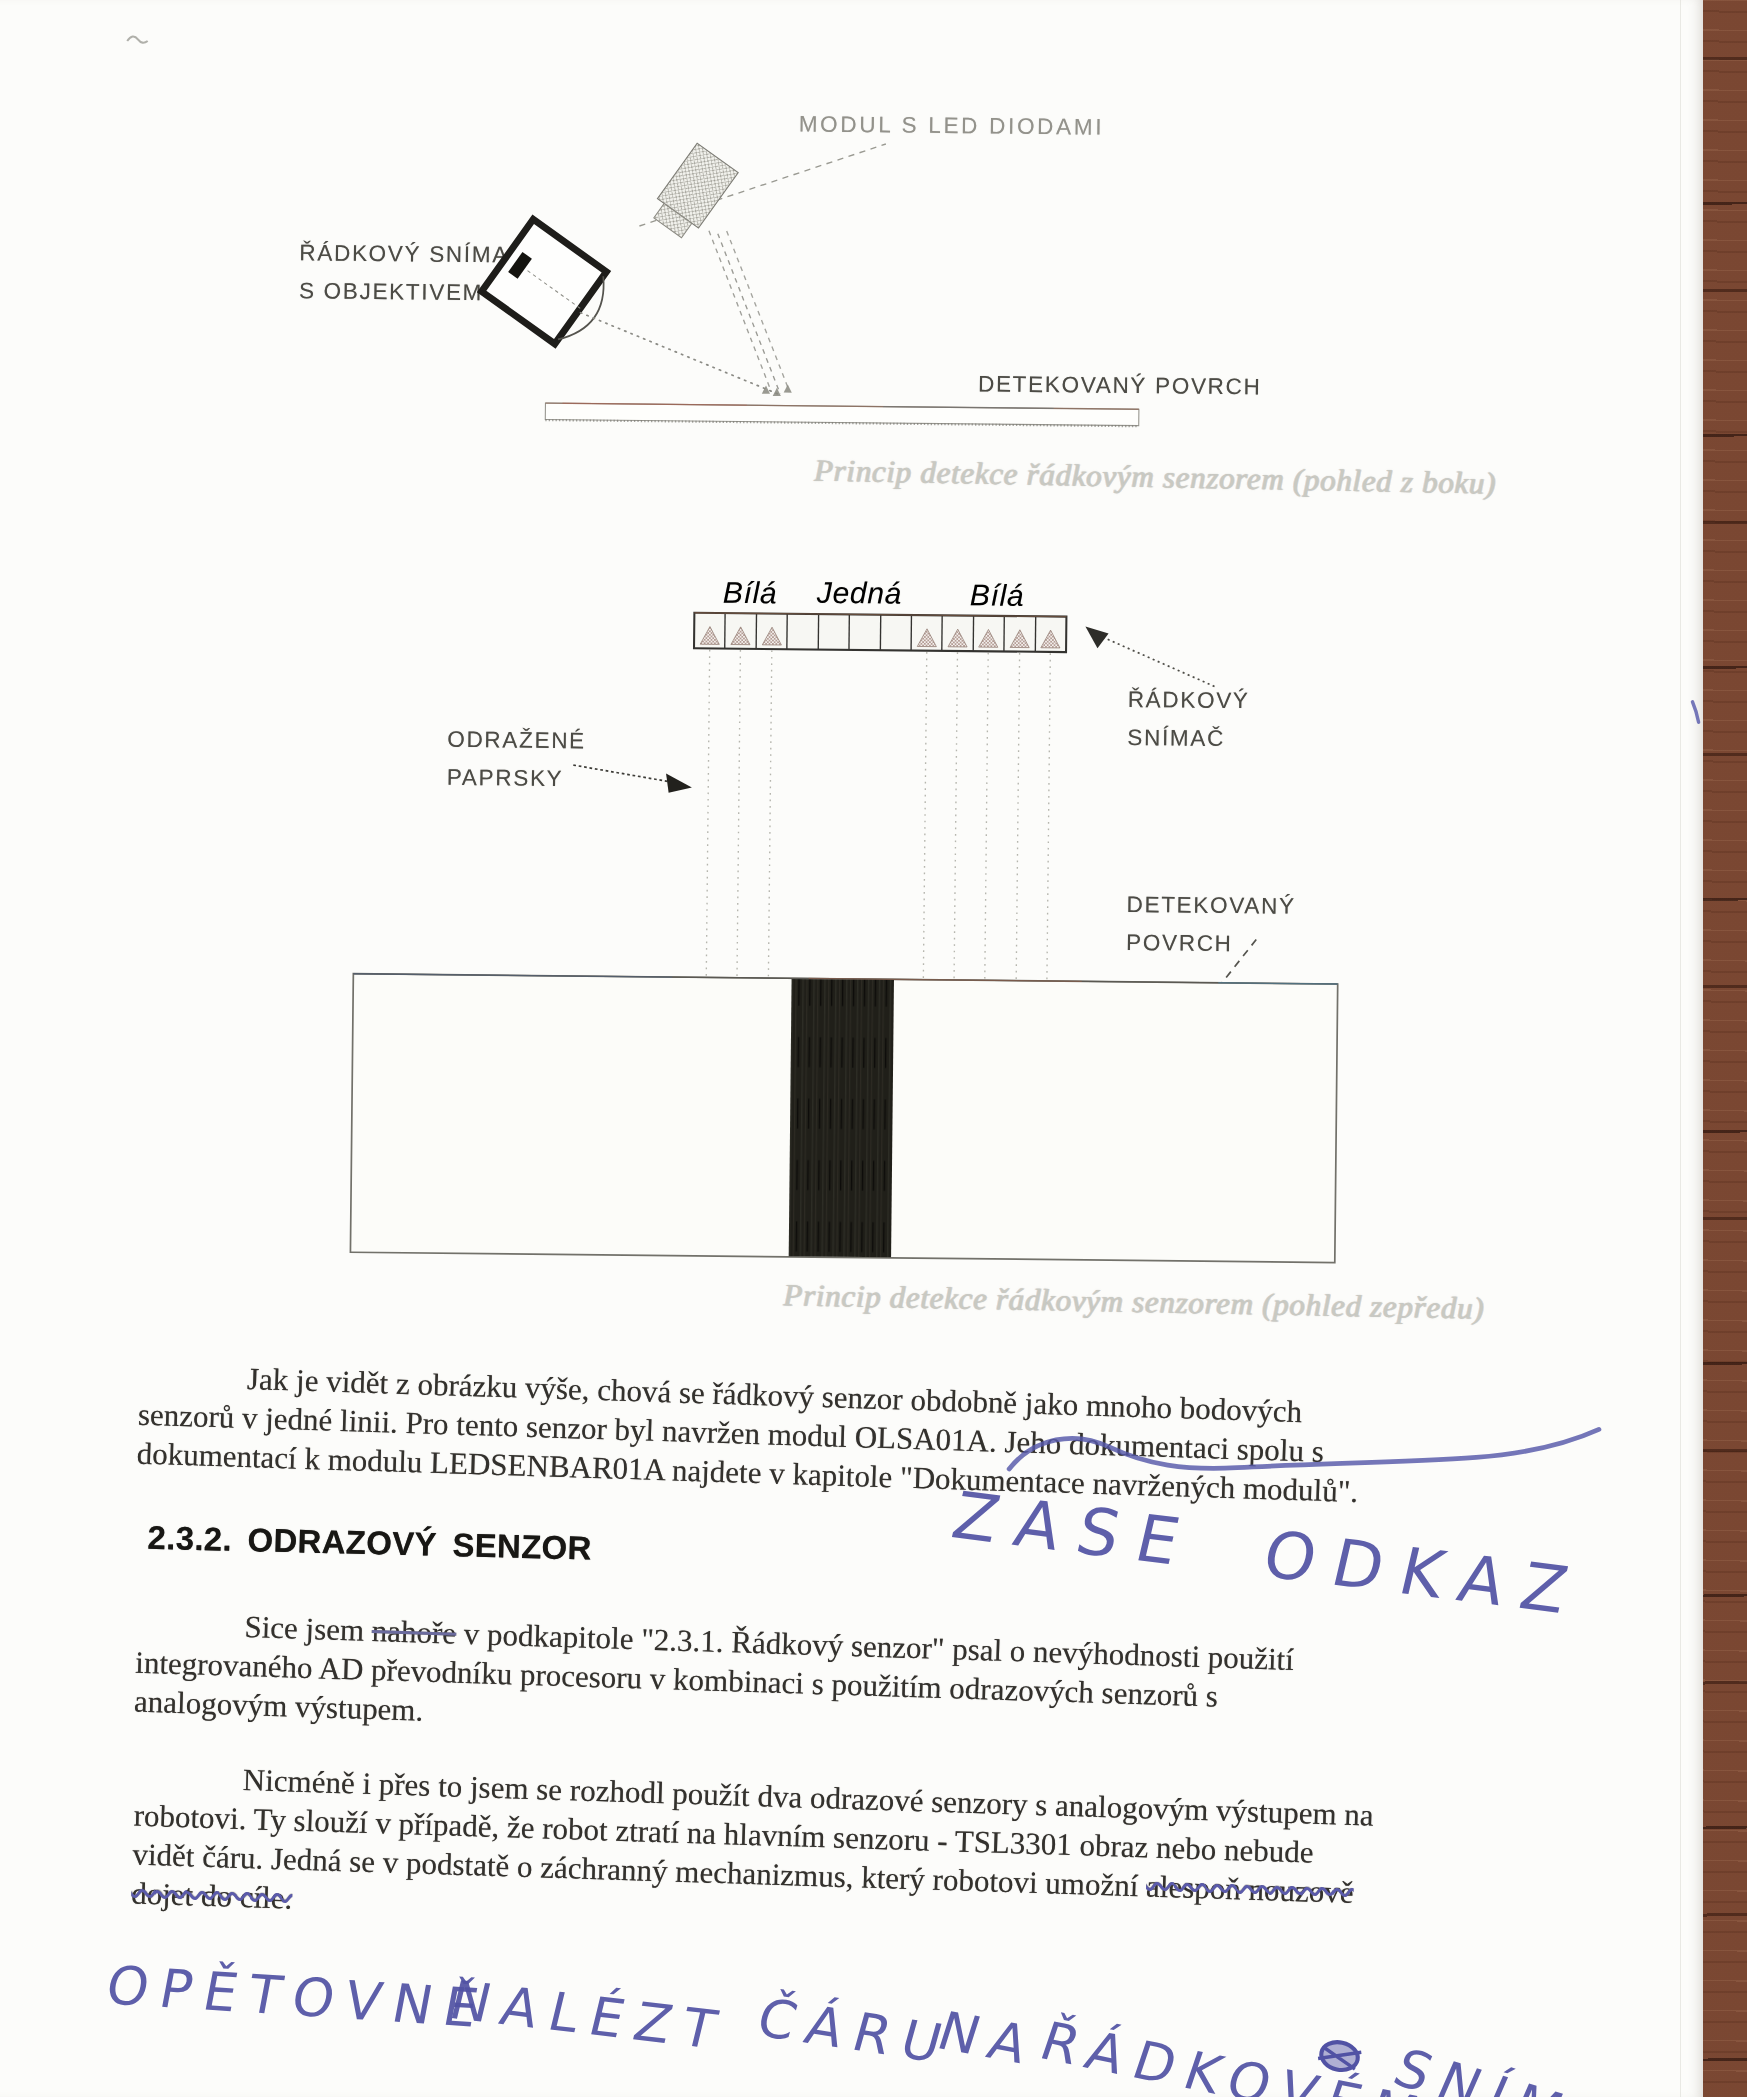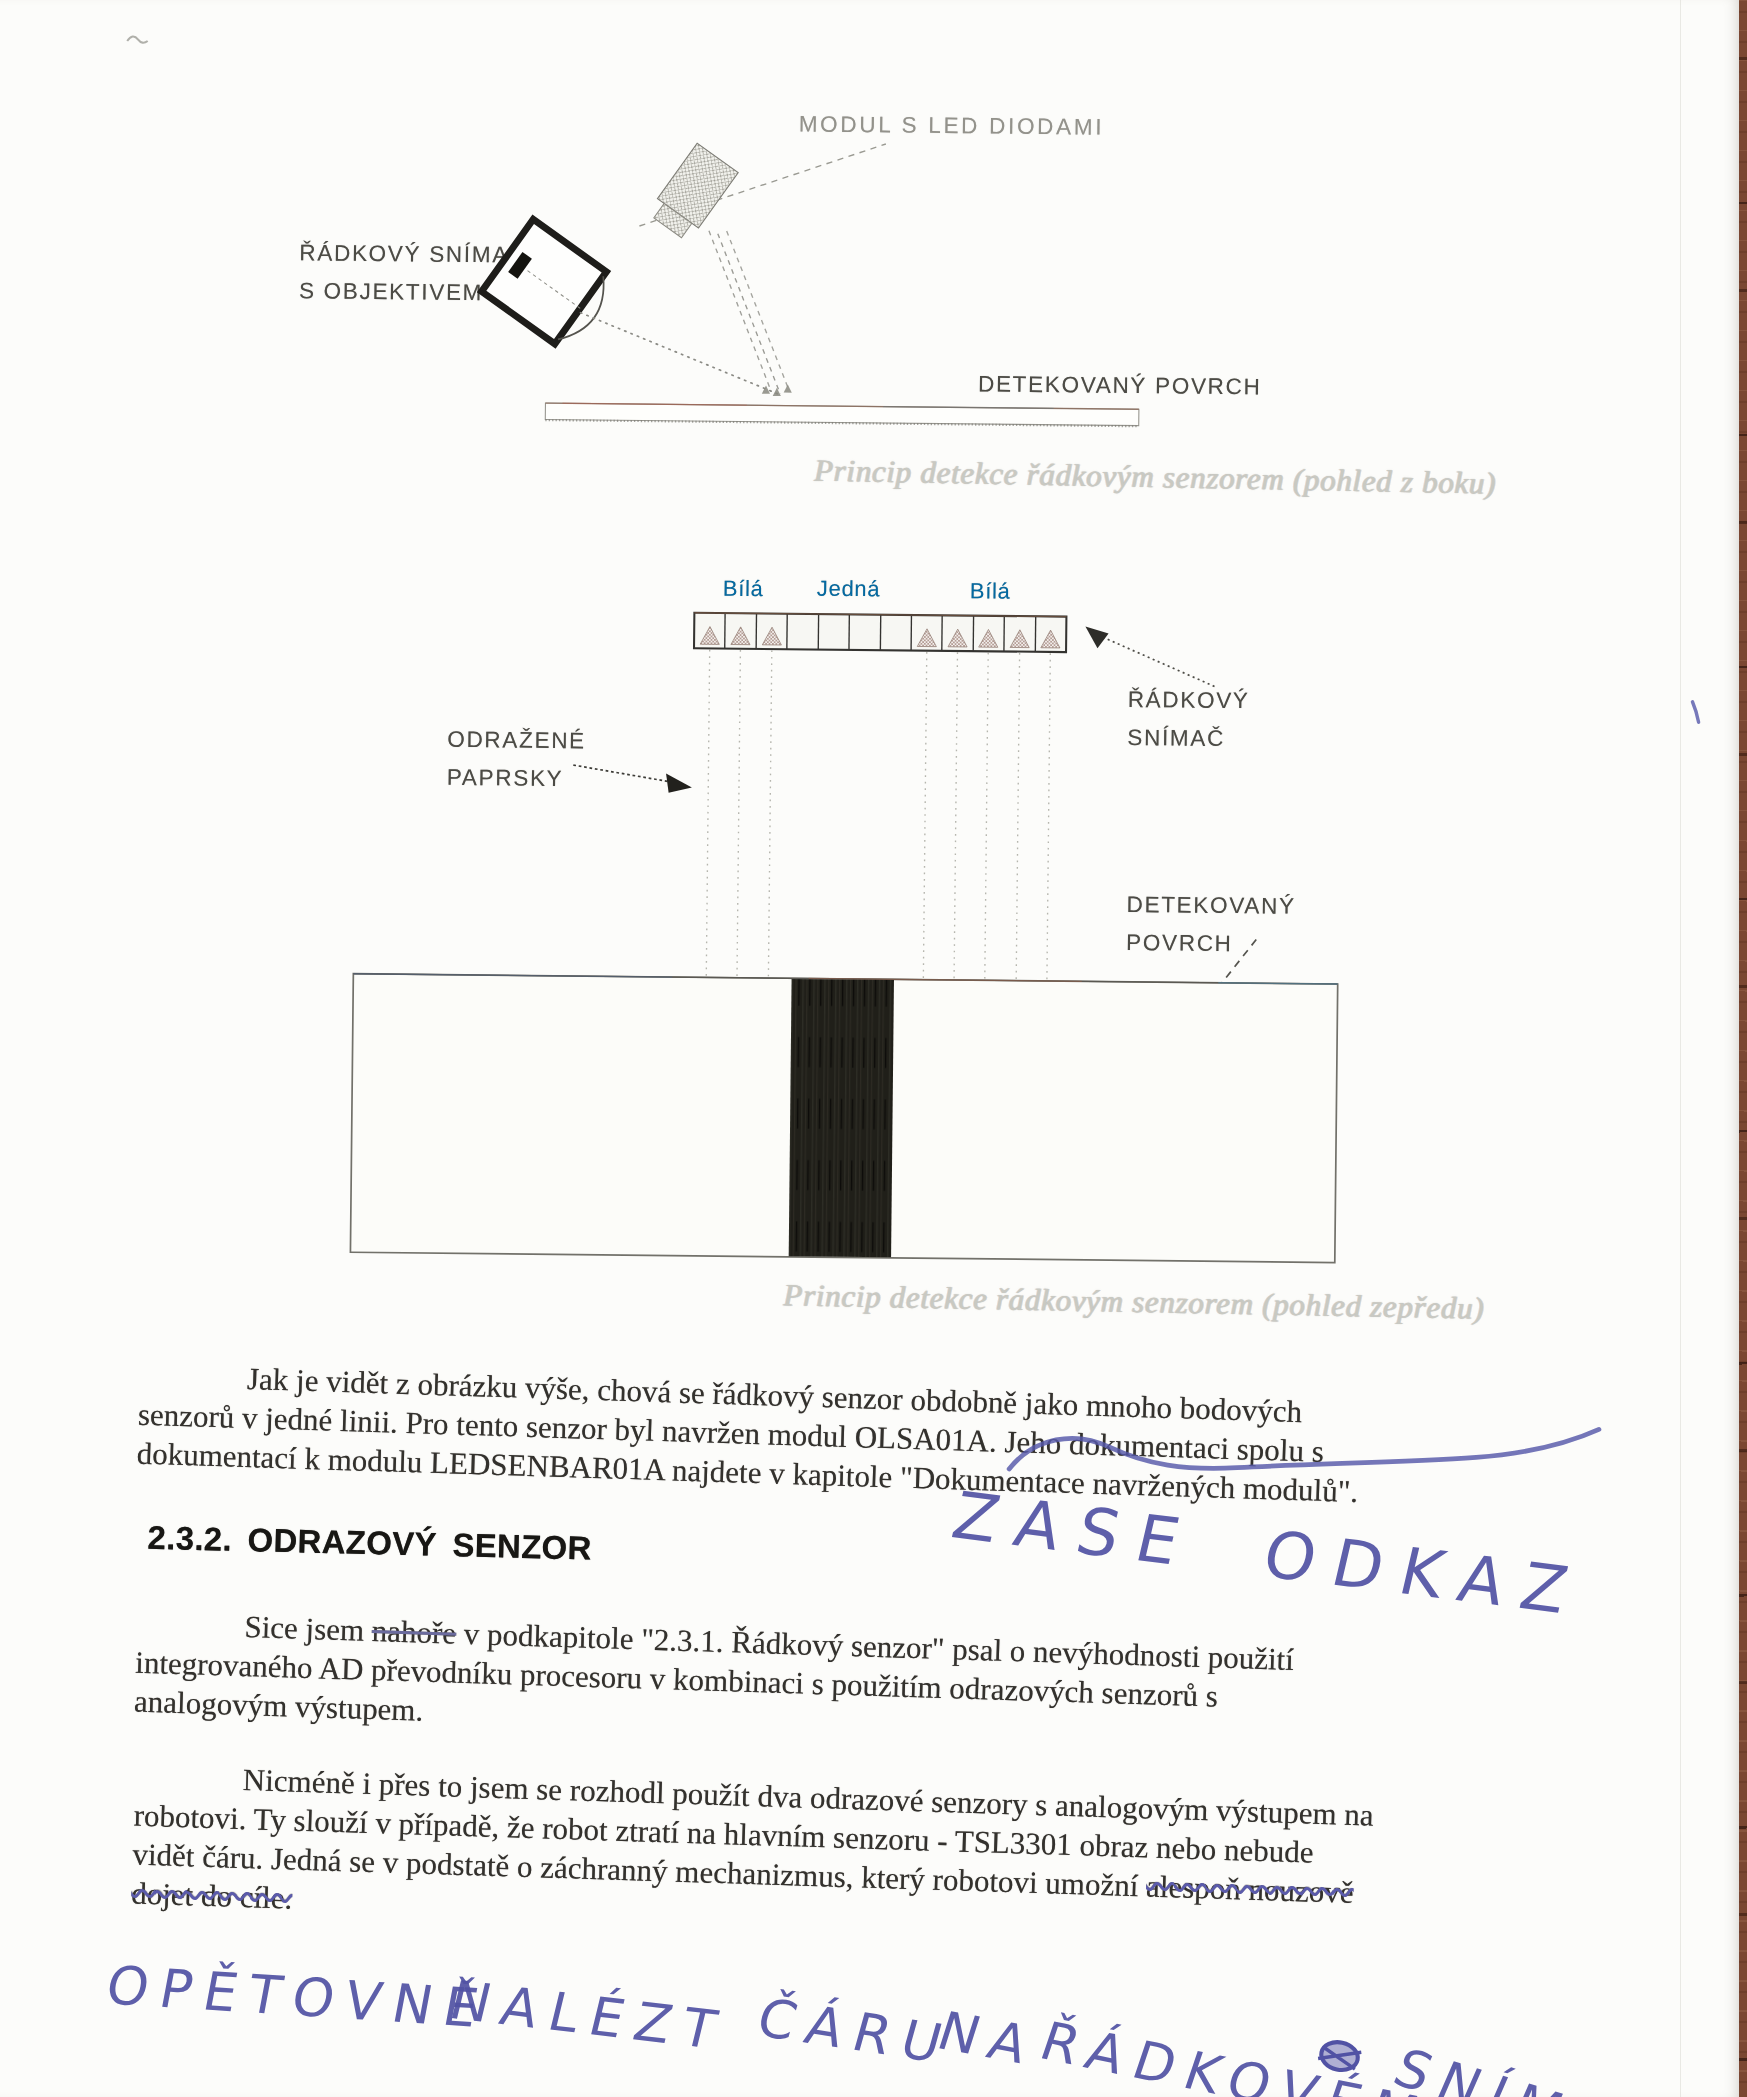--- a/index.html
+++ b/index.html
@@ -5,32 +5,32 @@
   html,body{margin:0;padding:0;background:#3a2418;}
   .stage{position:relative;width:1748px;height:2097px;overflow:hidden;
     font-family:"Liberation Serif",serif;}
   .wood{position:absolute;left:0;top:0;width:1748px;height:2097px;
     background-color:#7a4732;
     background-image:
       repeating-linear-gradient(179deg, rgba(25,8,4,.55) 0 2.7px, rgba(0,0,0,0) 2.7px 87px, rgba(40,16,8,.5) 87px 90px, rgba(0,0,0,0) 90px 232px),
       repeating-linear-gradient(181deg, rgba(255,205,165,.10) 0 1.4px, rgba(0,0,0,0) 1.4px 11px, rgba(60,25,12,.18) 11px 13px, rgba(0,0,0,0) 13px 30px),
       linear-gradient(90deg,#6b3c28 0%,#84503a 45%,#7a4732 100%);}
   .paper{position:absolute;left:0;top:0;width:1703px;height:2097px;background:#fcfcfa;
-    overflow:hidden;box-shadow:inset -9.6px 0 12.3px -8.2px rgba(120,105,95,.30);padding-left:36px;}
+    overflow:hidden;box-shadow:inset -9.6px 0 12.3px -8.2px rgba(120,105,95,.30);}
   .edge-line{position:absolute;left:1680px;top:0;width:1.4px;height:2097px;background:#d8d8d2;opacity:.55;}
   .content{position:absolute;left:0;top:0;width:1703px;height:2097px;
     transform:rotate(.6deg);transform-origin:82px 0;}
 
   
   .dlabel{position:absolute;font-family:"Liberation Sans",sans-serif;font-size:22.5px;
     color:#4c4b45;letter-spacing:1.7px;line-height:38px;white-space:nowrap;
     text-shadow:0 0 0.7px rgba(90,90,85,.55);}
   .dlabel.light{color:#93928b;text-shadow:0 0 0.7px rgba(150,150,145,.5);}
-  .zone{position:absolute;font-family:"Liberation Sans",sans-serif;font-size:22px;
-    color:#0369a1;letter-spacing:0.7px;white-space:nowrap;text-shadow:0 0 0.7px rgba(110,110,100,.5);}
+  .zone{position:absolute;font-family:"Liberation Sans",sans-serif;font-size:30px;
+    color:#000000;letter-spacing:0.7px;white-space:nowrap;text-shadow:0 0 0.7px rgba(110,110,100,.5);font-style:italic;}
   .caption{position:absolute;font-family:"Liberation Serif",serif;font-style:italic;
     font-size:31px;color:#c9c9c2;letter-spacing:0.7px;white-space:nowrap;
     transform:rotate(.5deg);
     text-shadow:1px 0 rgba(150,180,210,.40), -1px 0 rgba(215,175,140,.40), 0 0 1.4px rgba(165,165,158,.55);}
 
   
   .para{position:absolute;font-size:31px;line-height:39px;color:#33312d;
     text-shadow:0 0 0.8px rgba(55,50,45,.6);transform-origin:0 0;}
   .para .ln{white-space:nowrap;}
   .indent{padding-left:108px;}

